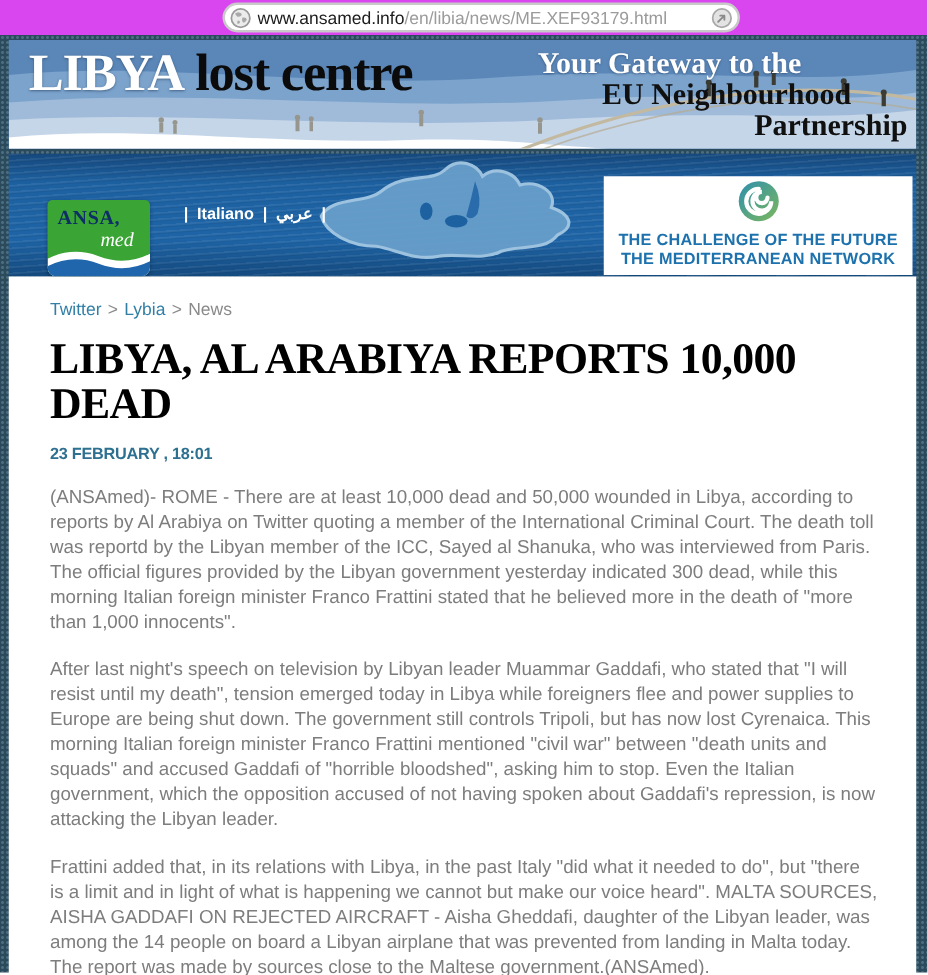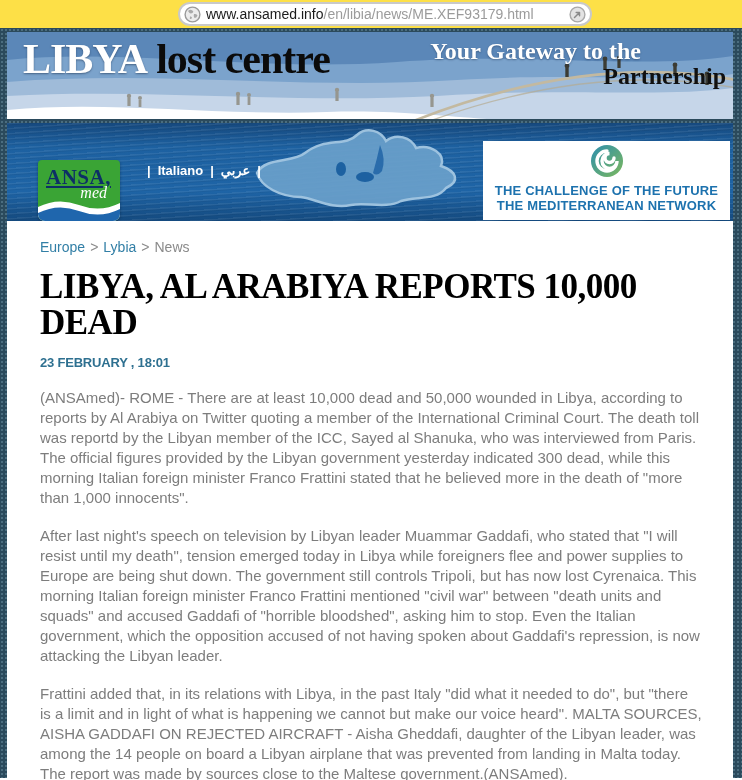--- a/index.html
+++ b/index.html
@@ -3,21 +3,21 @@
 <meta charset="utf-8">
 <style>
   * { box-sizing: border-box; }
   html,body { margin:0; padding:0; }
   body {
     width:742px; height:780px; overflow:hidden;
     background:#fff;
     font-family:"Liberation Sans", sans-serif;
   }
   
-  .browser-row { height:28px; display:flex; align-items:center; justify-content:center; background:#fde047; }
+  .browser-row { height:28px; display:flex; align-items:center; justify-content:center; background:#d946ef; }
   .address-bar {
     display:flex; align-items:center; gap:5px;
     width:414px; height:24px; margin-left:28px;
     border:2px solid #c9c9c9; border-radius:13px;
     padding:0 4px; background:#fff;
   }
   .url { font-size:14px; white-space:nowrap; flex:1; overflow:hidden; }
   .url-host { color:#1c1c1c; }
   .url-path { color:#9b9b9b; }
   .abar-icon { flex:0 0 auto; display:block; }
@@ -57,21 +57,21 @@
       linear-gradient(180deg,#16497e 0%, #1d61a1 25%, #1e64a6 70%, #144a7f 100%);
   }
   .map-svg { position:absolute; left:238px; top:2px; }
   .ansa-logo {
     position:absolute; left:31px; top:37px; width:82px; height:61px;
     background:#3aa435; border-radius:4px 4px 7px 7px; overflow:hidden;
     box-shadow:0 1px 3px rgba(0,20,40,.4); cursor:pointer;
   }
   .ansa-word {
     font-family:"Liberation Serif", serif; font-weight:bold;
-    font-size:21px; color:#0d2f66; margin:7px 0 0 8px; letter-spacing:.5px; line-height:1;text-decoration:underline;
+    font-size:16px; color:#0d2f66; margin:7px 0 0 8px; letter-spacing:.5px; line-height:1;
   }
   .med-word {
     position:absolute; right:13px; top:24px; z-index:2;
     font-family:"Liberation Serif", serif; font-style:italic;
     font-size:16px; color:#ffffff;
   }
   .logo-wave { position:absolute; left:0; bottom:0; z-index:1; }
   .langs {
     position:absolute; left:140px; top:40px;
     color:#fff; font-size:13px; font-weight:bold; white-space:nowrap;
@@ -146,20 +146,21 @@
           <rect x="610.4" y="28" width="3.2" height="8"></rect>
         <circle cx="668" cy="33" r="2.4"></circle>
           <rect x="666.3" y="35" width="3.4" height="9"></rect>
         <circle cx="700" cy="42" r="2.4"></circle>
           <rect x="698.3" y="44" width="3.4" height="9"></rect>
       </g>
     </svg>
     <div class="enpi-logo"><span class="enpi-main">LIBYA</span><span class="enpi-sub">lost centre</span></div>
     <div class="tagline">
       <div class="tl1">Your Gateway to the</div>
+      <div class="tl2">EU Neighbourhood</div>
       <div class="tl3">Partnership</div>
     </div>
   </div>
 
   <div class="gap"></div>
 
   <div class="ansa">
     <svg class="map-svg" width="270" height="92" viewBox="0 0 270 92">
       <path d="M12,48 C20,32 48,38 60,28 C80,12 100,22 112,10 C122,1 136,6 141,16 C151,8 166,12 171,23 C186,19 201,29 196,41 C211,46 216,56 201,63 C191,76 171,71 156,76 C141,84 121,77 106,80 C86,84 71,74 56,72 C36,72 16,62 12,48 Z" fill="#6aa0cb" stroke="#a8cbe5" stroke-width="2.5" opacity=".92"></path>
       <ellipse cx="120" cy="52" rx="9" ry="5" fill="#1d61a1"></ellipse>
@@ -188,21 +189,21 @@
         <circle cx="18" cy="18" r="16" fill="url(#spg)"></circle>
         <path d="M18,8 a10,10 0 1,0 10,10 a7.5,7.5 0 1,1 -7.5,-7.5 a4.5,4.5 0 1,0 4.5,4.5" stroke="#ffffff" stroke-width="3.4" fill="none" stroke-linecap="round"></path>
       </svg>
       <div class="mn-line">THE CHALLENGE OF THE FUTURE</div>
       <div class="mn-line">THE MEDITERRANEAN NETWORK</div>
     </div>
   </div>
 
   <div class="content">
     <div class="breadcrumb">
-      <span class="crumb-link">Europe</span><span class="crumb-sep">&gt;</span><span class="crumb-link">Lybia</span><span class="crumb-sep">&gt;</span><span>News</span>
+      <span class="crumb-link">Twitter</span><span class="crumb-sep">&gt;</span><span class="crumb-link">Lybia</span><span class="crumb-sep">&gt;</span><span>News</span>
     </div>
     <h1 class="title">LIBYA, AL ARABIYA REPORTS 10,000 DEAD</h1>
     <div class="date">23 FEBRUARY , 18:01</div>
     <div class="body-text">
       <p>(ANSAmed)- ROME - There are at least 10,000 dead and 50,000 wounded in Libya, according to reports by Al Arabiya on Twitter quoting a member of the International Criminal Court. The death toll was reportd by the Libyan member of the ICC, Sayed al Shanuka, who was interviewed from Paris. The official figures provided by the Libyan government yesterday indicated 300 dead, while this morning Italian foreign minister Franco Frattini stated that he believed more in the death of "more than 1,000 innocents".</p>
       <p>After last night's speech on television by Libyan leader Muammar Gaddafi, who stated that "I will resist until my death", tension emerged today in Libya while foreigners flee and power supplies to Europe are being shut down. The government still controls Tripoli, but has now lost Cyrenaica. This morning Italian foreign minister Franco Frattini mentioned "civil war" between "death units and squads" and accused Gaddafi of "horrible bloodshed", asking him to stop. Even the Italian government, which the opposition accused of not having spoken about Gaddafi's repression, is now attacking the Libyan leader.</p>
       <p>Frattini added that, in its relations with Libya, in the past Italy "did what it needed to do", but "there is a limit and in light of what is happening we cannot but make our voice heard". MALTA SOURCES, AISHA GADDAFI ON REJECTED AIRCRAFT - Aisha Gheddafi, daughter of the Libyan leader, was among the 14 people on board a Libyan airplane that was prevented from landing in Malta today. The report was made by sources close to the Maltese government.(ANSAmed).</p>
     </div>
 
   </div>

